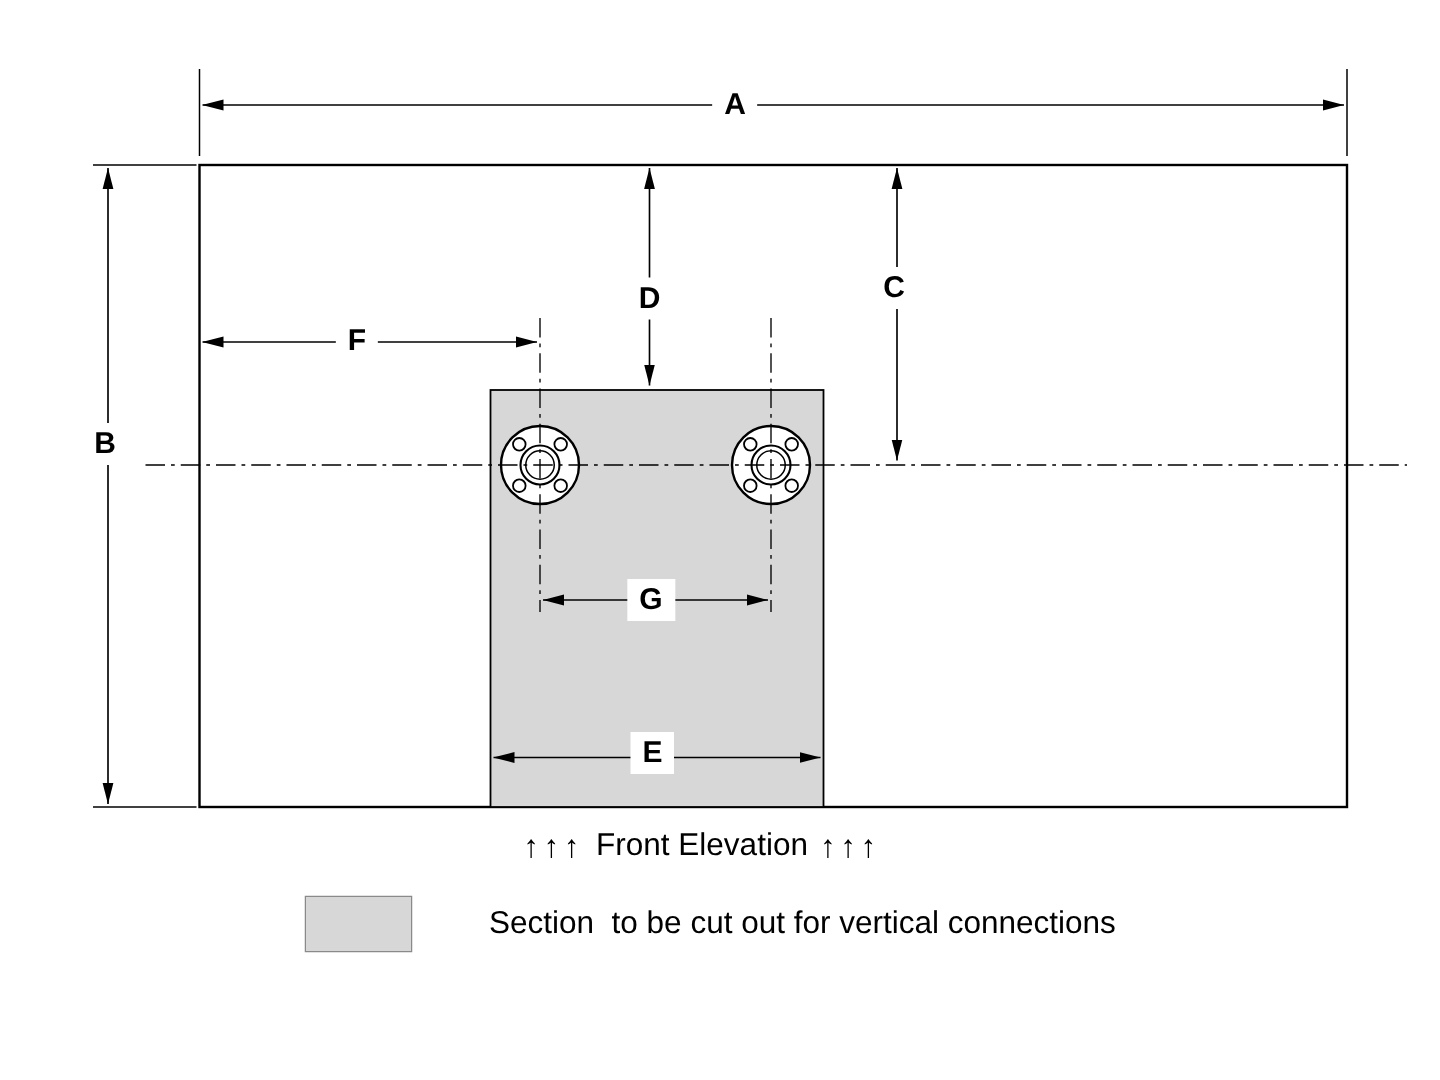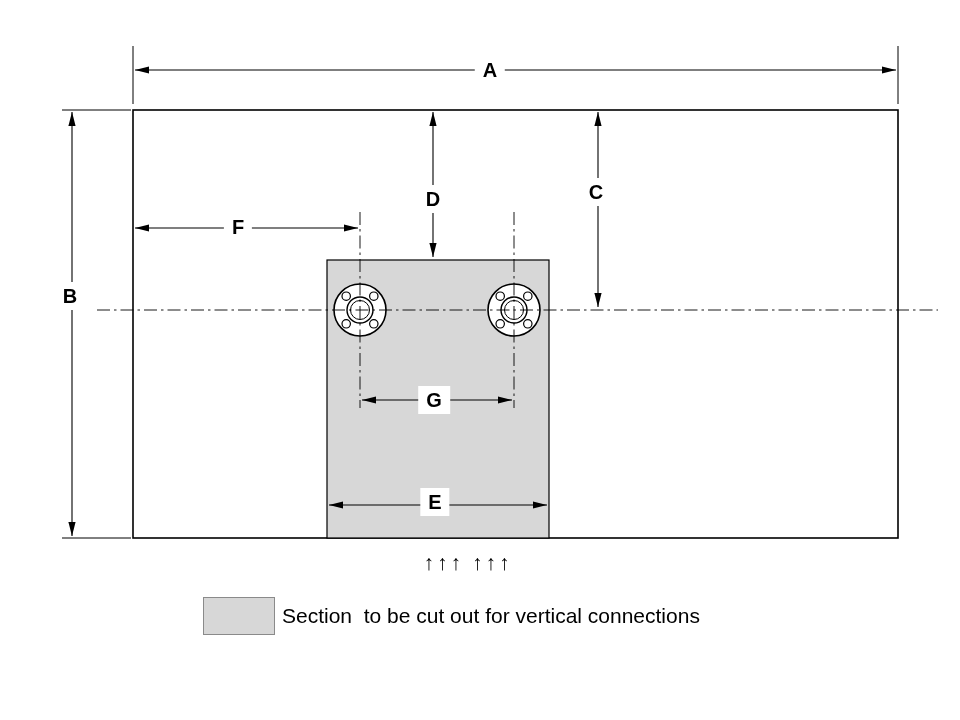--- a/index.html
+++ b/index.html
@@ -44,21 +44,21 @@
     display: flex; justify-content: center; align-items: center;
     gap: 8px;
     font-size: 21px;
   }
   .up-arrows { font-size: 21px; letter-spacing: 3px; line-height: 1; }
 
   
   .legend {
     position: absolute;
     left: 203px; top: 597px;
-    display: flex; align-items: center;
+    display: flex; align-items: center; gap: 44px;
   }
   .legend-swatch-svg { display: block; width: 72px; height: 38px; }
   .legend-text {
     font-size: 21px;
     margin-left: 7px;
     white-space: pre;
   }
 </style>
 </head>
 <body>
@@ -138,20 +138,21 @@
   <div class="dim-label" style="left:490px; top:70px;">A</div>
   <div class="dim-label" style="left:70px;  top:296px;">B</div>
   <div class="dim-label" style="left:596px; top:192px;">C</div>
   <div class="dim-label" style="left:433px; top:199px;">D</div>
   <div class="dim-label" style="left:435px; top:502px;">E</div>
   <div class="dim-label" style="left:238px; top:227px;">F</div>
   <div class="dim-label" style="left:434px; top:400px;">G</div>
 
   <div class="title-row">
     <span class="up-arrows">↑↑↑</span>
+    <span>Front Elevation</span>
     <span class="up-arrows">↑↑↑</span>
   </div>
 
   <div class="legend">
     <svg class="legend-swatch-svg" viewBox="0 0 72 38">
       <rect x="0.5" y="0.5" width="71" height="37" stroke="#8a8a8a" stroke-width="1" fill="#d7d7d7"></rect>
     </svg>
     <span class="legend-text">Section  to be cut out for vertical connections</span>
   </div>
 

